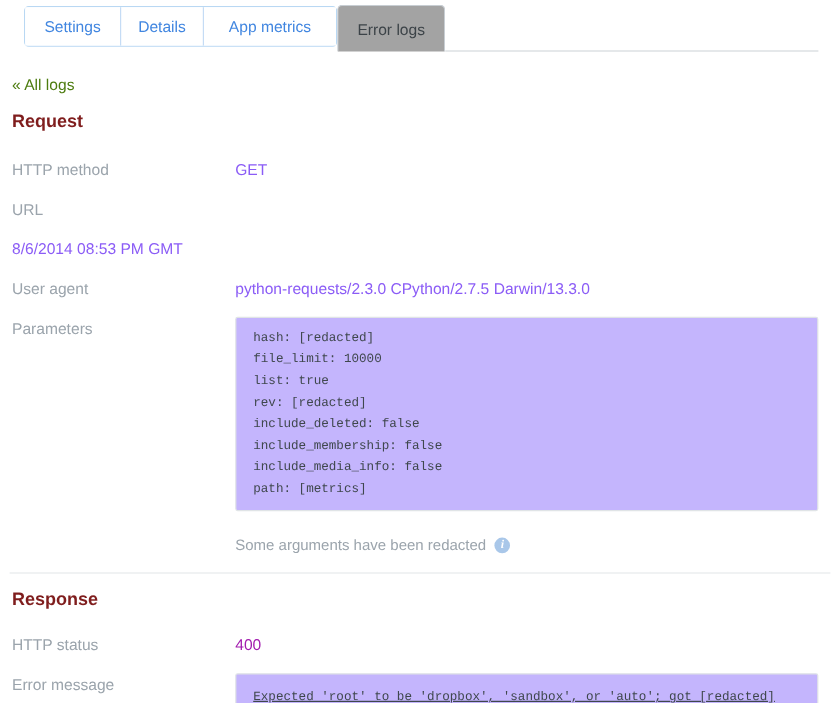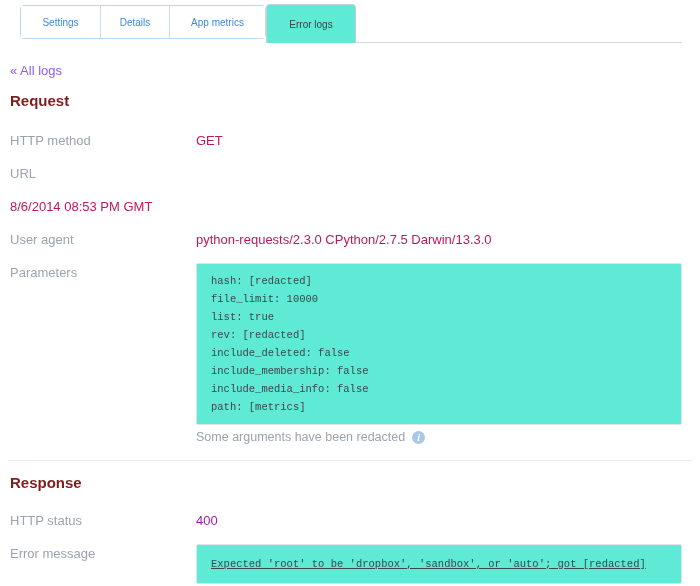--- a/index.html
+++ b/index.html
@@ -24,51 +24,51 @@
     height: 34px;
     margin-bottom: 4px;
     border: 1px solid #b9d8f3;
     border-radius: 4px;
     background: #ffffff;
   }
   .tab {
     display: flex;
     align-items: center;
     justify-content: center;
-    font-size: 10px;
+    font-size: 13px;
     color: #4186e0;
     cursor: pointer;
     background: #ffffff;
   }
   .tab-group .tab + .tab { border-left: 1px solid #c5dcf5; }
   .tab-settings { width: 79px; }
   .tab-details { width: 69px; }
-  .tab-appmetrics { width: 96px; }
+  .tab-appmetrics { width: 111px; }
   .tab.active {
     width: 90px;
     height: 39px;
     margin-bottom: 0;
     color: #3c4348;
     border: 1px solid #c8ced3;
     border-bottom: none;
     border-radius: 4px 4px 0 0;
-    background: #5eead4;
+    background: #a3a3a3;
   }
   .tab-fill {
     flex: 1;
     height: 1px;
     border-bottom: 1px solid #d5d9dc;
   }
 
   
   .back-link {
     display: inline-block;
     margin: 20px 0 0 0;
     font-size: 13px;
-    color: #8b5cf6;
+    color: #4d7c0f;
     text-decoration: none;
     cursor: pointer;
   }
   .section-title {
     margin-top: 13px;
     font-size: 15px;
     font-weight: bold;
     color: #7f1d1d;
   }
 
@@ -77,40 +77,40 @@
   .row { display: flex; align-items: flex-start; margin-bottom: 14px; }
   .row .label {
     width: 186px;
     flex: 0 0 186px;
     font-size: 13px;
     color: #9ba4ac;
     line-height: 19px;
   }
   .row .value {
     font-size: 13px;
-    color: #be185d;
+    color: #8b5cf6;
     line-height: 19px;
   }
   .row .value.link { color: #a21caf; cursor: pointer; text-decoration: none; }
 
   .field-body { flex: 1; }
   .codebox {
     border: 1px solid #e0e4e6;
     border-radius: 2px;
-    background: #5eead4;
+    background: #c4b5fd;
     font-family: "Liberation Mono", "DejaVu Sans Mono", monospace;
     font-size: 10.5px;
     color: #3f474d;
     padding: 8px 14px;
   }
   .codebox .code-line { line-height: 18px; white-space: pre; }
   .codebox.single { padding: 10px 14px; text-decoration: underline; }
 
   .note {
-    margin-top: 5px;
+    margin-top: 21px;
     font-size: 12.5px;
     color: #9ba4ac;
     display: flex;
     align-items: flex-end;
   }
   .info-icon {
     display: inline-flex;
     align-items: center;
     justify-content: center;
     width: 13px; height: 13px;

